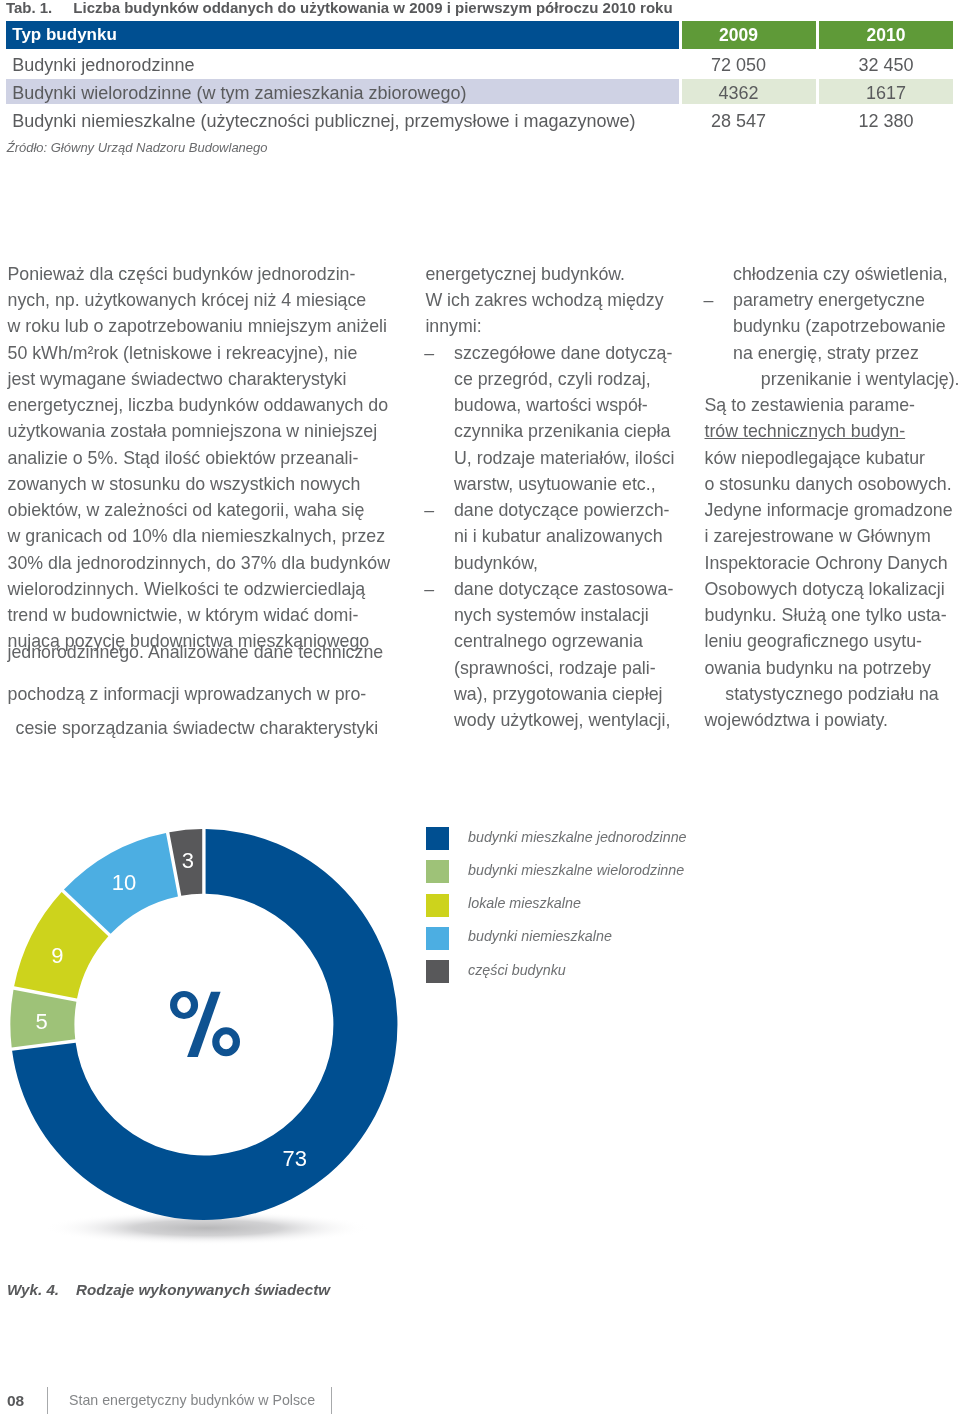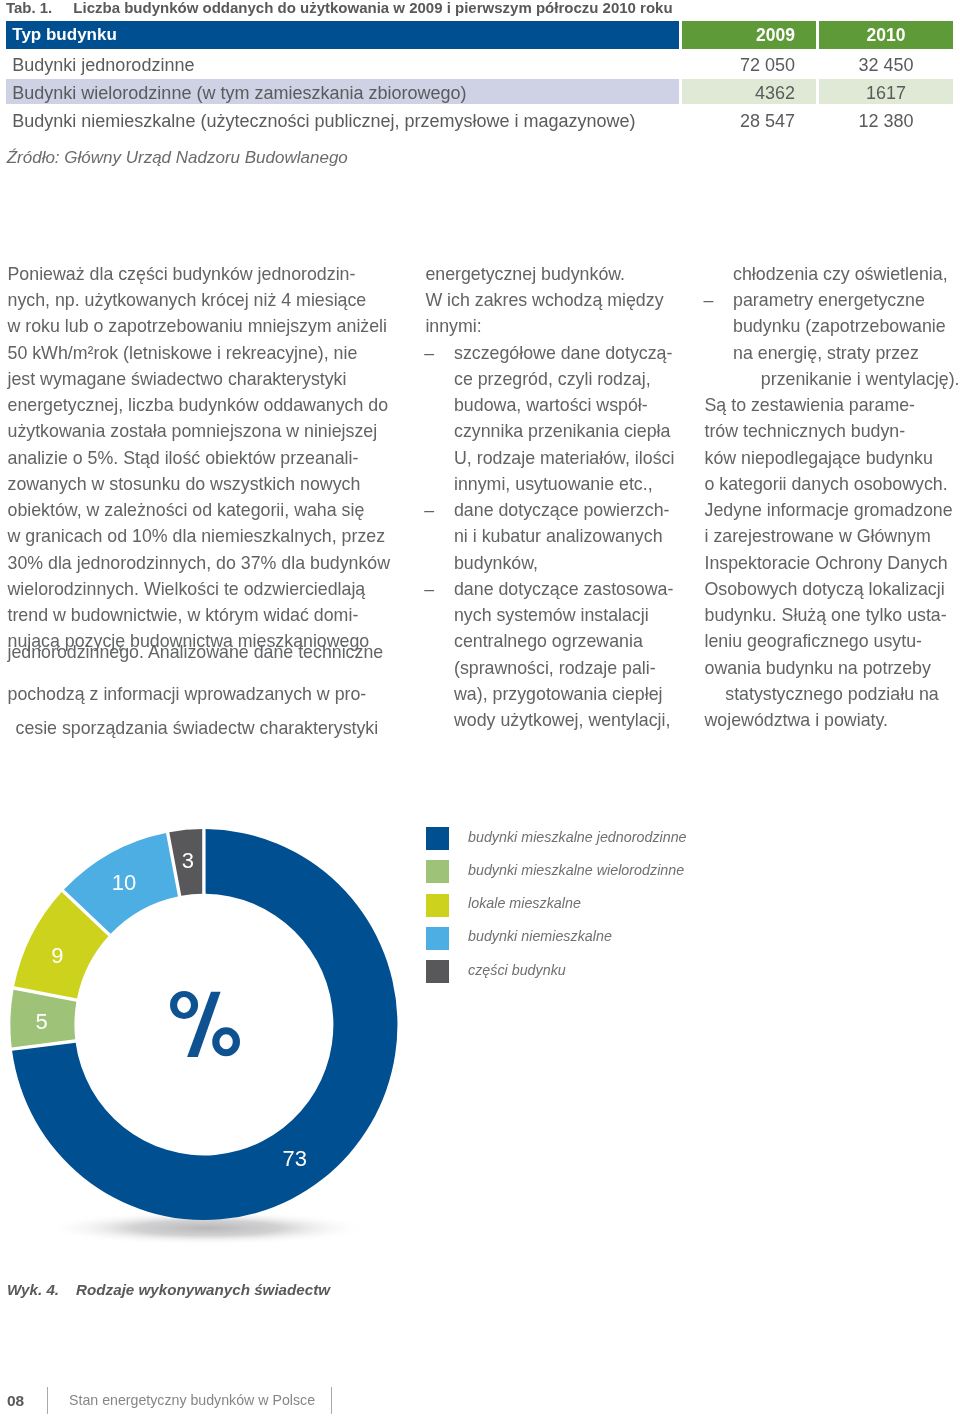--- a/index.html
+++ b/index.html
@@ -13,28 +13,28 @@
   .tbl-caption{position:absolute;left:5.9px;top:-1px;font-size:15px;line-height:18px;
       color:#58595b;font-weight:700;white-space:nowrap;}
   .tbl-caption .cap-text{font-weight:700;margin-left:21px;}
   .t-row{position:absolute;left:6px;width:947px;height:28px;}
   .t-bg{position:absolute;top:0;height:28px;}
   .t-bg.nm{left:0;width:673px;}
   .t-bg.y1{left:676px;width:134px;}
   .t-bg.y2{left:813px;width:134px;}
   .t-cell{position:absolute;top:0;height:28px;line-height:28px;white-space:nowrap;}
   .t-cell.nm{left:6.3px;}
-  .t-cell.y1{left:676px;width:113px;text-align:right;}
+  .t-cell.y1{left:676px;width:113px;text-align:center;}
   .t-cell.y2{left:813px;width:134px;text-align:center;}
   #t-head .t-cell{font-size:17px;font-weight:700;color:#fff;}
   #t-head .t-cell.y1,#t-head .t-cell.y2{font-size:17.5px;}
   .t-body .t-cell{font-size:18px;color:#5a5b5d;}
   .t-alt .t-bg.nm{background:#cfd2e4;top:0.2px;height:25.3px;}
   .t-alt .t-bg.y1,.t-alt .t-bg.y2{background:#e0e9d6;top:0.2px;height:25.3px;}
-  .tbl-source{position:absolute;left:6.7px;top:148px;font-size:17px;font-style:italic;color:#6a6b6d;}
+  .tbl-source{position:absolute;left:6.7px;top:140px;font-size:13px;font-style:italic;color:#6a6b6d;}
 
   
   .col{position:absolute;top:0;font-size:17.8px;color:#616365;}
   .ln{position:absolute;left:0;right:0;height:20px;line-height:20px;white-space:nowrap;}
   .ln.ind{padding-left:28.6px;}
   .ln .dash{position:absolute;left:-1.1px;top:0;}
   #col1{left:7.5px;width:400px;}
   #col2{left:425.4px;width:270px;}
   #col3{left:704.5px;width:255px;}
 
@@ -115,41 +115,41 @@
   </div>
 <div class="col" id="col2">
     <div class="ln" style="top: 263.8px;"><span>energetycznej budynków.</span></div>
     <div class="ln" style="top: 290.05px;"><span>W ich zakres wchodzą między</span></div>
     <div class="ln" style="top: 316.3px;"><span>innymi:</span></div>
     <div class="ln ind" style="top: 342.55px;"><span class="dash">–</span><span>szczegółowe dane dotyczą-</span></div>
     <div class="ln ind" style="top: 368.8px;"><span>ce przegród, czyli rodzaj,</span></div>
     <div class="ln ind" style="top: 395.05px;"><span>budowa, wartości współ-</span></div>
     <div class="ln ind" style="top: 421.3px;"><span>czynnika przenikania ciepła</span></div>
     <div class="ln ind" style="top: 447.55px;"><span>U, rodzaje materiałów, ilości</span></div>
-    <div class="ln ind" style="top: 473.8px;"><span>innymi, usytuowanie etc.,</span></div>
+    <div class="ln ind" style="top: 473.8px;"><span>warstw, usytuowanie etc.,</span></div>
     <div class="ln ind" style="top: 500.05px;"><span class="dash">–</span><span>dane dotyczące powierzch-</span></div>
     <div class="ln ind" style="top: 526.3px;"><span>ni i kubatur analizowanych</span></div>
     <div class="ln ind" style="top: 552.55px;"><span>budynków,</span></div>
     <div class="ln ind" style="top: 578.8px;"><span class="dash">–</span><span>dane dotyczące zastosowa-</span></div>
     <div class="ln ind" style="top: 605.05px;"><span>nych systemów instalacji</span></div>
     <div class="ln ind" style="top: 631.3px;"><span>centralnego ogrzewania</span></div>
     <div class="ln ind" style="top: 657.55px;"><span>(sprawności, rodzaje pali-</span></div>
     <div class="ln ind" style="top: 683.8px;"><span>wa), przygotowania ciepłej</span></div>
     <div class="ln ind" style="top: 710.05px;"><span>wody użytkowej, wentylacji,</span></div>
   </div>
 <div class="col" id="col3">
     <div class="ln ind" style="top: 263.8px;"><span>chłodzenia czy oświetlenia,</span></div>
     <div class="ln ind" style="top: 290.05px;"><span class="dash">–</span><span>parametry energetyczne</span></div>
     <div class="ln ind" style="top: 316.3px;"><span>budynku (zapotrzebowanie</span></div>
     <div class="ln ind" style="top: 342.55px;"><span>na energię, straty przez</span></div>
     <div class="ln ind" style="top: 368.8px; text-align: right;"><span>przenikanie i wentylację).</span></div>
     <div class="ln" style="top: 395.05px;"><span>Są to zestawienia parame-</span></div>
-    <div class="ln" style="top: 421.3px;"><span>trów technicznych budyn-</span></div>
-    <div class="ln" style="top: 447.55px;"><span>ków niepodlegające budynku</span></div>
-    <div class="ln" style="top: 473.8px;"><span>o kategorii danych osobowych.</span></div>
+    <div class="ln" style="top: 421.3px; text-decoration: underline;"><span>trów technicznych budyn-</span></div>
+    <div class="ln" style="top: 447.55px;"><span>ków niepodlegające kubatur</span></div>
+    <div class="ln" style="top: 473.8px;"><span>o stosunku danych osobowych.</span></div>
     <div class="ln" style="top: 500.05px;"><span>Jedyne informacje gromadzone</span></div>
     <div class="ln" style="top: 526.3px;"><span>i zarejestrowane w Głównym</span></div>
     <div class="ln" style="top: 552.55px;"><span>Inspektoracie Ochrony Danych</span></div>
     <div class="ln" style="top: 578.8px;"><span>Osobowych dotyczą lokalizacji</span></div>
     <div class="ln" style="top: 605.05px;"><span>budynku. Służą one tylko usta-</span></div>
     <div class="ln" style="top: 631.3px;"><span>leniu geograficznego usytu-</span></div>
     <div class="ln" style="top: 657.55px;"><span>owania budynku na potrzeby</span></div>
     <div class="ln" style="top: 683.8px; text-align: center;"><span>statystycznego podziału na</span></div>
     <div class="ln" style="top: 710.05px;"><span>województwa i powiaty.</span></div>
   </div>

